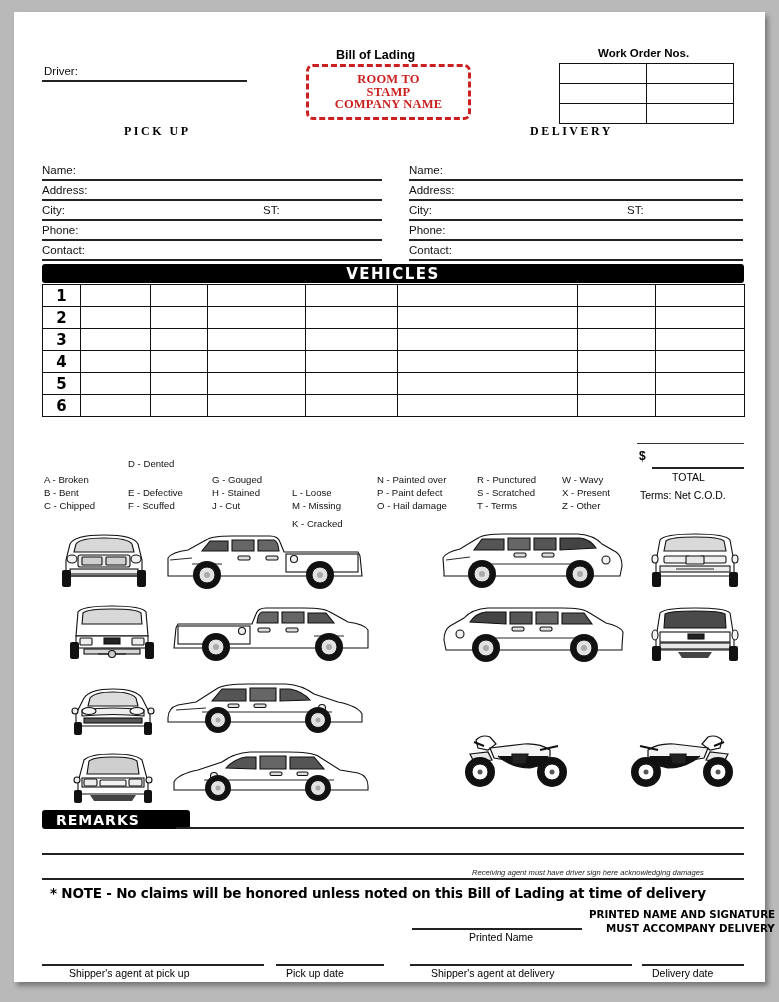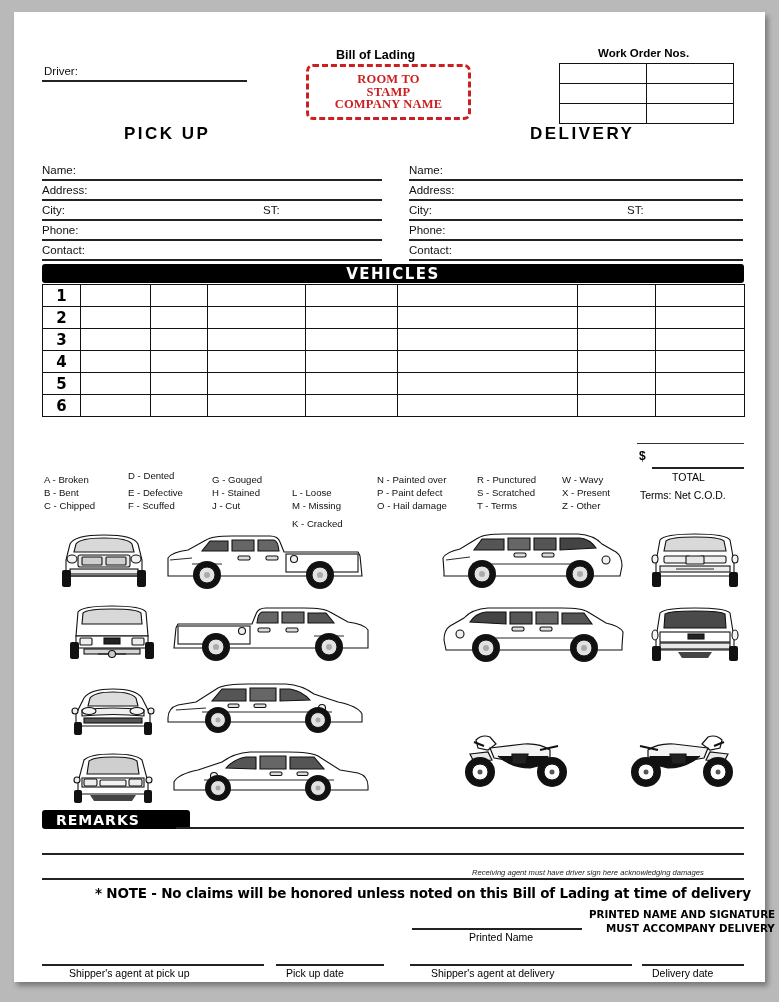--- a/index.html
+++ b/index.html
@@ -36,23 +36,23 @@
     align-items: center; justify-content: center;
     font-family: "Liberation Serif", serif;
     color: #cc1f1f; font-weight: bold;
     font-size: 12.5px; line-height: 1.02;
     letter-spacing: 0.2px;
   }
   .wo-table { border-collapse: collapse; }
   .wo-table td { border: 1.5px solid #111; width: 84px; height: 17px; }
 
   .section-title {
-    font-weight: bold; font-size: 17px;
+    font-weight: bold; font-size: 12px;
     letter-spacing: 2.5px;
-    font-family: Liberation Sans, sans-serif;
+    font-family: Liberation Serif, serif;
   }
 
   
   .banner {
     background: #000; color: #fff;
     text-align: center; font-weight: bold;
     font-family: "DejaVu Sans", sans-serif;
     display: flex; align-items: center; justify-content: center;
     border-radius: 3px;
   }
@@ -80,21 +80,21 @@
   .terms { font-size: 10.5px; }
 
   .remarks-banner {
     background:#000; color:#fff; font-weight:bold;
     font-family:"DejaVu Sans",sans-serif;
     font-size: 14px; letter-spacing: 1px;
     display:flex; align-items:center; padding-left:14px;
     border-radius: 3px;
   }
   .recv-note { font-size: 7.6px; font-style: italic; color:#222; font-family:"Liberation Sans",sans-serif;}
-  .note-line { font-weight: bold; font-size: 13.5px; font-family:"DejaVu Sans",sans-serif; letter-spacing:-0.2px;margin-left:45px;}
+  .note-line { font-weight: bold; font-size: 13.5px; font-family:"DejaVu Sans",sans-serif; letter-spacing:-0.2px;}
   .sig-caption { font-size: 10.5px; text-align: center; }
   .pn-bold { font-weight: bold; font-size: 10.3px; font-family:"DejaVu Sans",sans-serif; text-align:right; white-space:nowrap;}
   svg { display: block; }
 </style>
 </head>
 <body>
 
 <div id="page">
  <div id="sheet">
 
@@ -237,21 +237,21 @@
       <td></td>
     </tr>
   </tbody>
       </table>
 
 
   <div class="legend-cell" style="left:30px; top:462px;">A - Broken</div>
   <div class="legend-cell" style="left:30px; top:475px;">B - Bent</div>
   <div class="legend-cell" style="left:30px; top:488px;text-align:center;">C - Chipped</div>
 
-  <div class="legend-cell" style="left:114px; top:458px;">D - Dented</div>
+  <div class="legend-cell" style="left:114px; top:446px;">D - Dented</div>
   <div class="legend-cell" style="left:114px; top:475px;">E - Defective</div>
   <div class="legend-cell" style="left:114px; top:488px;">F - Scuffed</div>
 
   <div class="legend-cell" style="left:198px; top:462px;">G - Gouged</div>
   <div class="legend-cell" style="left:198px; top:475px;">H - Stained</div>
   <div class="legend-cell" style="left:198px; top:488px;">J - Cut</div>
 
   <div class="legend-cell" style="left:278px; top:462px;margin-top:44px;">K - Cracked</div>
   <div class="legend-cell" style="left:278px; top:475px;">L - Loose</div>
   <div class="legend-cell" style="left:278px; top:488px;">M - Missing</div>

